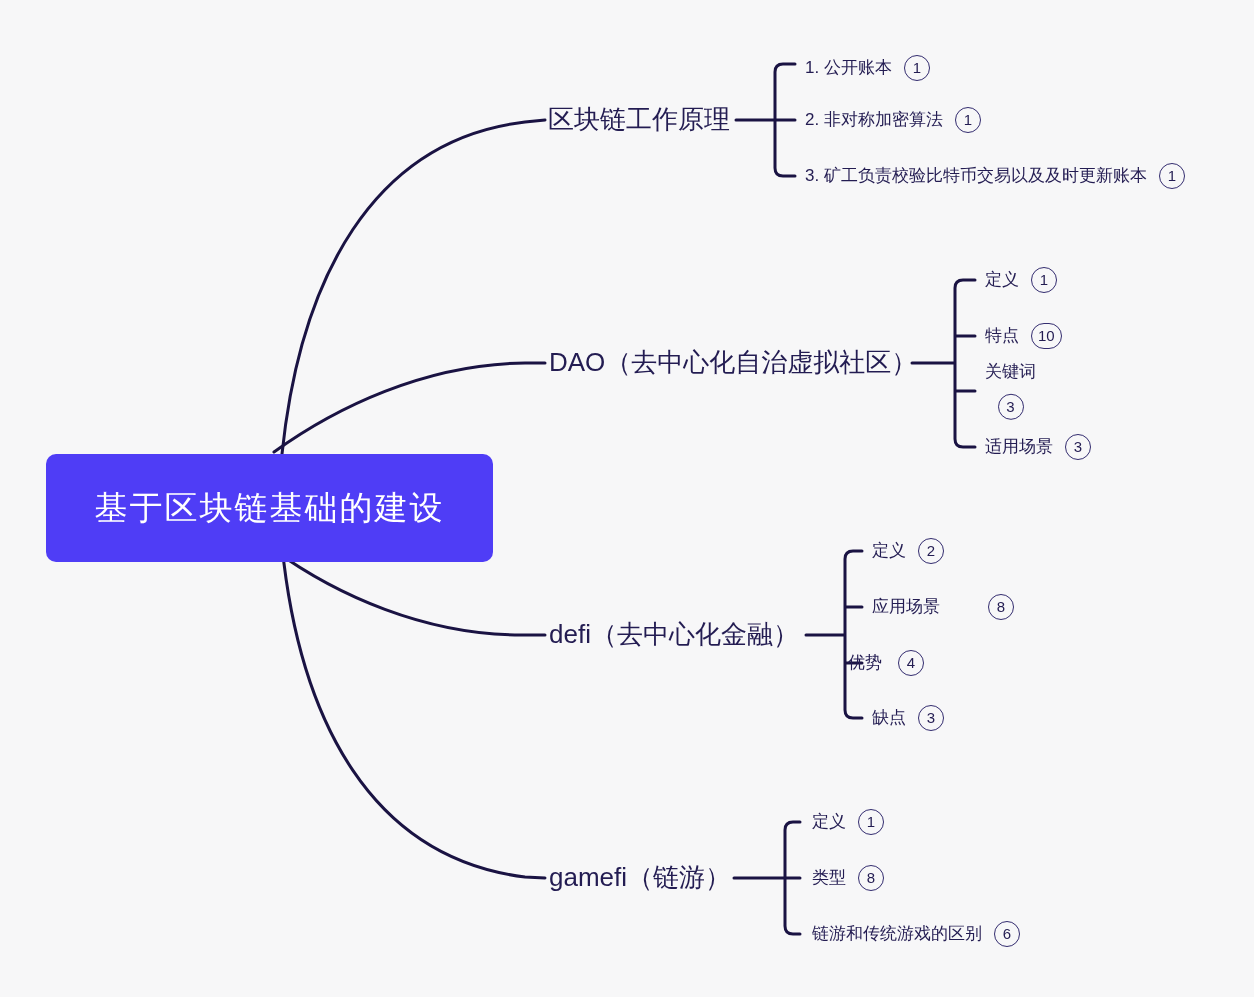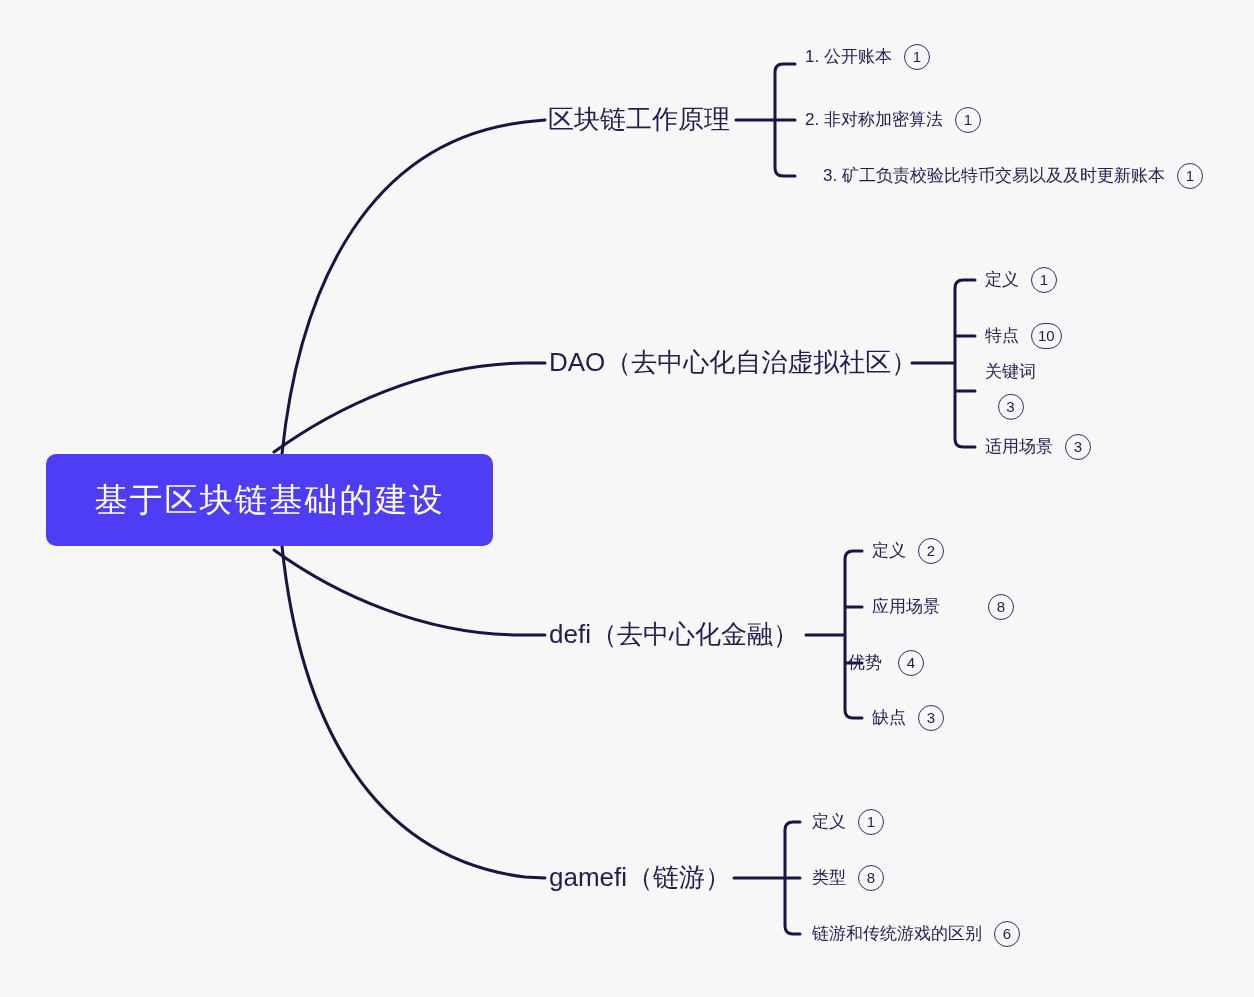--- a/index.html
+++ b/index.html
@@ -26,21 +26,21 @@
   }
   .connectors {
     position: absolute;
     left: 0; top: 0;
     width: 1254px; height: 997px;
     color: var(--line);
   }
   .root-node {
     position: absolute;
     left: 46px; top: 454px;
-    width: 447px; height: 92px;
+    width: 447px; height: 108px;
     background: var(--root-bg);
     color: var(--root-text);
     border-radius: 10px;
     display: flex;
     align-items: center;
     justify-content: center;
     font-size: 33px;
     letter-spacing: 2px;
     white-space: nowrap;
     cursor: pointer;
@@ -104,29 +104,29 @@
     </g>
   </svg>
 
   <div class="root-node">基于区块链基础的建设</div>
 
   <div class="branch-node" style="left:548px; top:120px;">区块链工作原理</div>
   <div class="branch-node" style="left:549px; top:635px;">defi（去中心化金融）</div>
   <div class="branch-node" style="left:549px; top:363px;">DAO（去中心化自治虚拟社区）</div>
   <div class="branch-node" style="left:549px; top:878px;">gamefi（链游）</div>
 
-  <div class="child-node" style="left:805px; top:57px;">
+  <div class="child-node" style="left:805px; top:68px;">
     <span>1. 公开账本</span>
     <span class="count-badge">1</span>
   </div>
   <div class="child-node" style="left:805px; top:120px;">
     <span>2. 非对称加密算法</span>
     <span class="count-badge">1</span>
   </div>
-  <div class="child-node" style="left:805px; top:176px;margin-left:18px;">
+  <div class="child-node" style="left:805px; top:176px;">
     <span>3. 矿工负责校验比特币交易以及及时更新账本</span>
     <span class="count-badge">1</span>
   </div>
 
   <div class="child-node" style="left:985px; top:280px;">
     <span>定义</span>
     <span class="count-badge">1</span>
   </div>
   <div class="child-node" style="left:985px; top:336px;">
     <span>特点</span>

